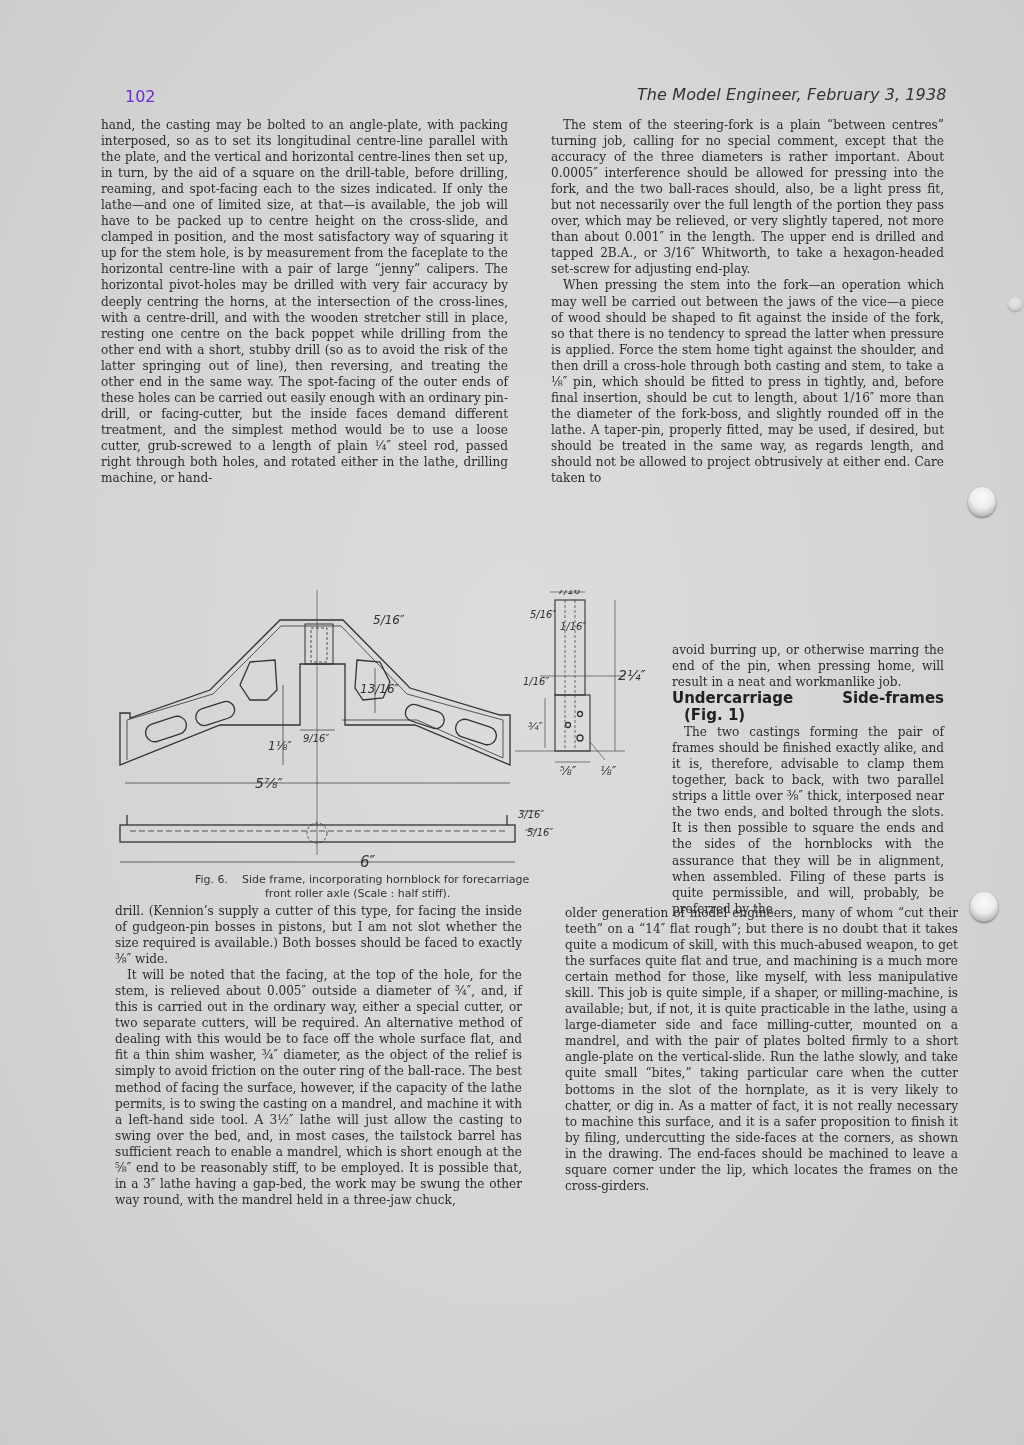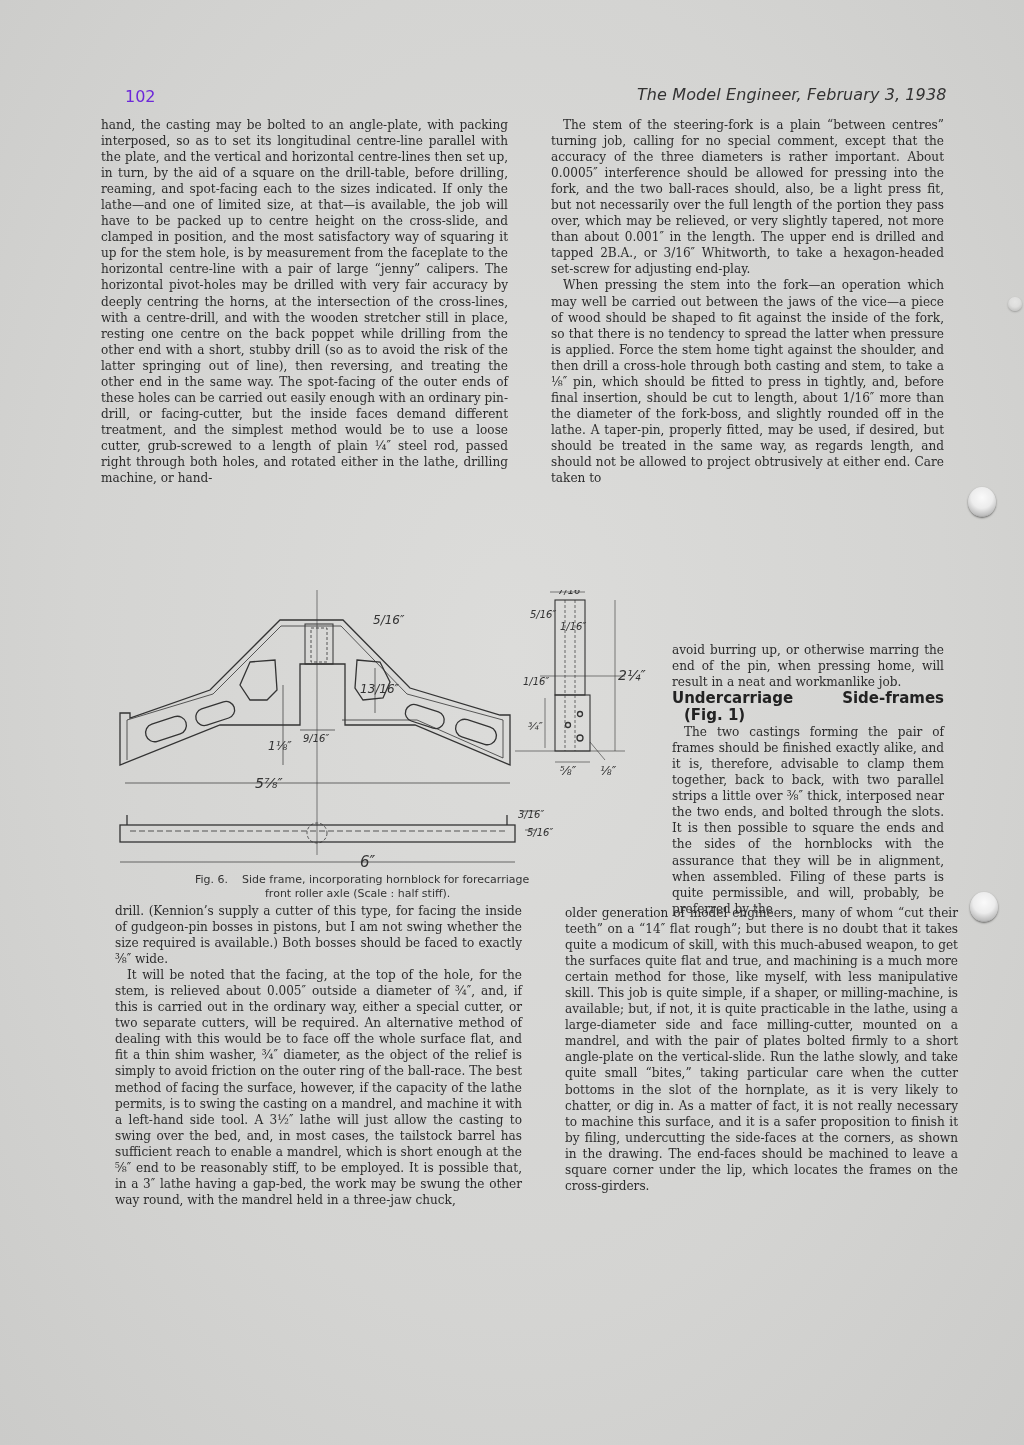--- a/index.html
+++ b/index.html
@@ -155,21 +155,21 @@
     </g>
   </svg>
 </div>
 
 <div class="caption">
   <span class="figlbl">Fig. 6.</span><span>Side frame, incorporating hornblock for forecarriage</span>
   <span class="l2">front roller axle (Scale : half stiff).</span>
 </div>
 
 <div class="col col-a2">
-  <p>drill. (Kennion’s supply a cutter of this type, for facing the inside of gudgeon-pin bosses in pistons, but I am not swing whether the size required is available.) Both bosses should be faced to exactly ⅜″ wide.</p>
+  <p>drill. (Kennion’s supply a cutter of this type, for facing the inside of gudgeon-pin bosses in pistons, but I am not slot whether the size required is available.) Both bosses should be faced to exactly ⅜″ wide.</p>
   <p class="ind">It will be noted that the facing, at the top of the hole, for the stem, is relieved about 0.005″ outside a diameter of ¾″, and, if this is carried out in the ordinary way, either a special cutter, or two separate cutters, will be required. An alternative method of dealing with this would be to face off the whole surface flat, and fit a thin shim washer, ¾″ diameter, as the object of the relief is simply to avoid friction on the outer ring of the ball-race. The best method of facing the surface, however, if the capacity of the lathe permits, is to swing the casting on a mandrel, and machine it with a left-hand side tool. A 3½″ lathe will just allow the casting to swing over the bed, and, in most cases, the tailstock barrel has sufficient reach to enable a mandrel, which is short enough at the ⅝″ end to be reasonably stiff, to be employed. It is possible that, in a 3″ lathe having a gap-bed, the work may be swung the other way round, with the mandrel held in a three-jaw chuck,</p>
 </div>
 
 <div class="col col-b3">
   <p>older generation of model engineers, many of whom “cut their teeth” on a “14″ flat rough”; but there is no doubt that it takes quite a modicum of skill, with this much-abused weapon, to get the surfaces quite flat and true, and machining is a much more certain method for those, like myself, with less manipulative skill. This job is quite simple, if a shaper, or milling-machine, is available; but, if not, it is quite practicable in the lathe, using a large-diameter side and face milling-cutter, mounted on a mandrel, and with the pair of plates bolted firmly to a short angle-plate on the vertical-slide. Run the lathe slowly, and take quite small “bites,” taking particular care when the cutter bottoms in the slot of the hornplate, as it is very likely to chatter, or dig in. As a matter of fact, it is not really necessary to machine this surface, and it is a safer proposition to finish it by filing, undercutting the side-faces at the corners, as shown in the drawing. The end-faces should be machined to leave a square corner under the lip, which locates the frames on the cross-girders.</p>
 </div>
 
 <div class="hole" style="left:968px; top:487px;"></div>
 <div class="hole" style="left:970px; top:892px;"></div>
 <div class="hole" style="left:1008px; top:297px; width:14px; height:14px; opacity:0.5;"></div>

